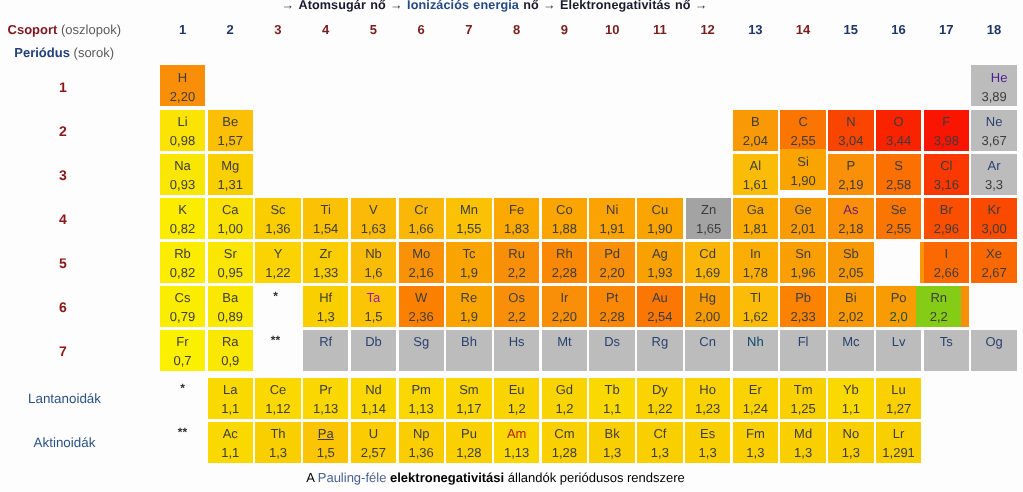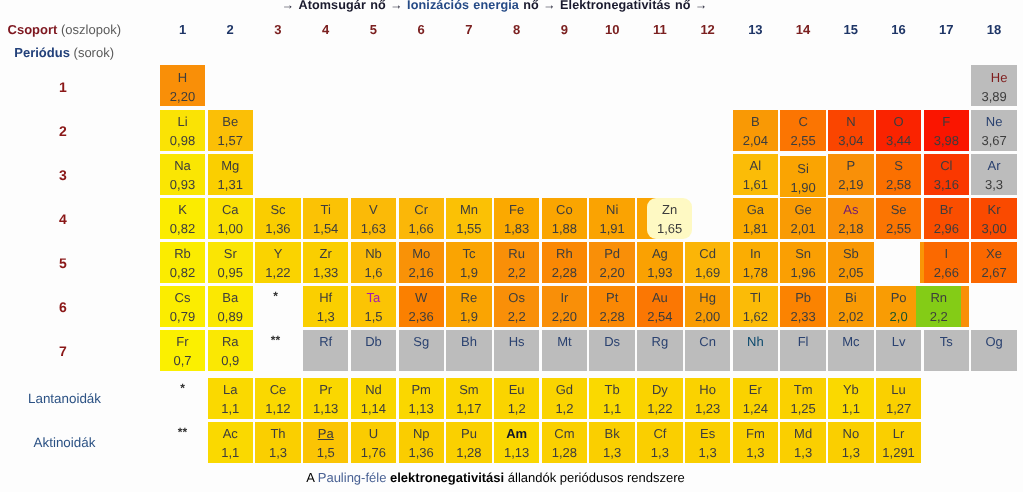--- a/index.html
+++ b/index.html
@@ -97,21 +97,21 @@
       <div class="marker" style="left: 159.8px; top: 425.2px; color: rgb(51, 51, 51);">**</div>
       <div class="marker" style="left: 252.78px; top: 289.3px; color: rgb(51, 51, 51);">*</div>
       <div class="marker" style="left: 252.78px; top: 333.3px; color: rgb(51, 51, 51);">**</div>
     </div>
   <div id="grid">
       <div class="cell" style="left: 159.8px; top: 65.4px; background: rgb(249, 143, 8);">
         <div class="sym" style="color: rgb(61, 61, 61);">H</div>
         <div class="val" style="color: rgb(61, 61, 61);">2,20</div>
       </div>
       <div class="cell" style="left: 971.38px; top: 65.4px; background: rgb(188, 188, 188);">
-        <div class="sym" style="color: #7f1d1d; padding-left: 10px;">He</div>
+        <div class="sym" style="color: #4c1d95; padding-left: 10px;">He</div>
         <div class="val" style="color: rgb(61, 61, 61);">3,89</div>
       </div>
       <div class="cell" style="left: 159.8px; top: 109.5px; background: rgb(250, 227, 5);">
         <div class="sym" style="color: rgb(61, 61, 61);">Li</div>
         <div class="val" style="color: rgb(61, 61, 61);">0,98</div>
       </div>
       <div class="cell" style="left: 207.54px; top: 109.5px; background: rgb(251, 191, 6);">
         <div class="sym" style="color: rgb(61, 61, 61);">Be</div>
         <div class="val" style="color: rgb(61, 61, 61);">1,57</div>
       </div>
@@ -144,21 +144,21 @@
         <div class="val" style="color: rgb(61, 61, 61);">0,93</div>
       </div>
       <div class="cell" style="left: 207.54px; top: 153.6px; background: rgb(250, 207, 0);">
         <div class="sym" style="color: rgb(61, 61, 61);">Mg</div>
         <div class="val" style="color: rgb(61, 61, 61);">1,31</div>
       </div>
       <div class="cell" style="left: 732.68px; top: 153.6px; background: rgb(251, 188, 7);">
         <div class="sym" style="color: rgb(61, 61, 61);">Al</div>
         <div class="val" style="color: rgb(61, 61, 61);">1,61</div>
       </div>
-      <div class="cell" style="left: 780.42px; top: 156px; background: rgb(250, 164, 2);">
+      <div class="cell" style="left: 780.42px; top: 149px; background: rgb(250, 164, 2);">
         <div class="sym" style="color: rgb(61, 61, 61);">Si</div>
         <div class="val" style="color: rgb(61, 61, 61);">1,90</div>
       </div>
       <div class="cell" style="left: 828.16px; top: 153.6px; background: rgb(249, 144, 8);">
         <div class="sym" style="color: rgb(61, 61, 61);">P</div>
         <div class="val" style="color: rgb(61, 61, 61);">2,19</div>
       </div>
       <div class="cell" style="left: 875.9px; top: 153.6px; background: rgb(251, 112, 0);">
         <div class="sym" style="color: rgb(61, 61, 61);">S</div>
         <div class="val" style="color: rgb(61, 61, 61);">2,58</div>
@@ -208,21 +208,21 @@
         <div class="val" style="color: rgb(61, 61, 61);">1,88</div>
       </div>
       <div class="cell" style="left: 589.46px; top: 197.6px; background: rgb(250, 163, 2);">
         <div class="sym" style="color: rgb(61, 61, 61);">Ni</div>
         <div class="val" style="color: rgb(61, 61, 61);">1,91</div>
       </div>
       <div class="cell" style="left: 637.2px; top: 197.6px; background: rgb(250, 164, 2);">
         <div class="sym" style="color: rgb(61, 61, 61);">Cu</div>
         <div class="val" style="color: rgb(61, 61, 61);">1,90</div>
       </div>
-      <div class="cell" style="left: 647px; top: 197.6px; background: #fef9c3; border-radius: 9px;">
+      <div class="cell" style="left: 686px; top: 197.6px; background: #a3a3a3;">
         <div class="sym" style="color: rgb(61, 61, 61);">Zn</div>
         <div class="val" style="color: rgb(61, 61, 61);">1,65</div>
       </div>
       <div class="cell" style="left: 732.68px; top: 197.6px; background: rgb(251, 171, 1);">
         <div class="sym" style="color: rgb(61, 61, 61);">Ga</div>
         <div class="val" style="color: rgb(61, 61, 61);">1,81</div>
       </div>
       <div class="cell" style="left: 780.42px; top: 197.6px; background: rgb(249, 155, 4);">
         <div class="sym" style="color: rgb(61, 61, 61);">Ge</div>
         <div class="val" style="color: rgb(61, 61, 61);">2,01</div>
@@ -503,32 +503,32 @@
       <div class="cell" style="left: 255.28px; top: 421.7px; background: rgb(250, 207, 0);">
         <div class="sym" style="color: rgb(61, 61, 61);">Th</div>
         <div class="val" style="color: rgb(61, 61, 61);">1,3</div>
       </div>
       <div class="cell" style="left: 303.02px; top: 421.7px; background: rgb(251, 196, 4);">
         <div class="sym" style="color: rgb(61, 61, 61); text-decoration: underline;">Pa</div>
         <div class="val" style="color: rgb(61, 61, 61);">1,5</div>
       </div>
       <div class="cell" style="left: 350.76px; top: 421.7px; background: rgb(250, 204, 1);">
         <div class="sym" style="color: rgb(61, 61, 61);">U</div>
-        <div class="val" style="color: rgb(61, 61, 61);">1,76</div>
+        <div class="val" style="color: rgb(61, 61, 61);">2,57</div>
       </div>
       <div class="cell" style="left: 398.5px; top: 421.7px; background: rgb(250, 205, 0);">
         <div class="sym" style="color: rgb(61, 61, 61);">Np</div>
         <div class="val" style="color: rgb(61, 61, 61);">1,36</div>
       </div>
       <div class="cell" style="left: 446.24px; top: 421.7px; background: rgb(250, 208, 0);">
         <div class="sym" style="color: rgb(61, 61, 61);">Pu</div>
         <div class="val" style="color: rgb(61, 61, 61);">1,28</div>
       </div>
       <div class="cell" style="left: 493.98px; top: 421.7px; background: rgb(250, 215, 0);">
-        <div class="sym" style="color: #0f172a; font-weight: bold;">Am</div>
+        <div class="sym" style="color: #b91c1c;">Am</div>
         <div class="val" style="color: rgb(61, 61, 61);">1,13</div>
       </div>
       <div class="cell" style="left: 541.72px; top: 421.7px; background: rgb(250, 208, 0);">
         <div class="sym" style="color: rgb(61, 61, 61);">Cm</div>
         <div class="val" style="color: rgb(61, 61, 61);">1,28</div>
       </div>
       <div class="cell" style="left: 589.46px; top: 421.7px; background: rgb(250, 207, 0);">
         <div class="sym" style="color: rgb(61, 61, 61);">Bk</div>
         <div class="val" style="color: rgb(61, 61, 61);">1,3</div>
       </div>

